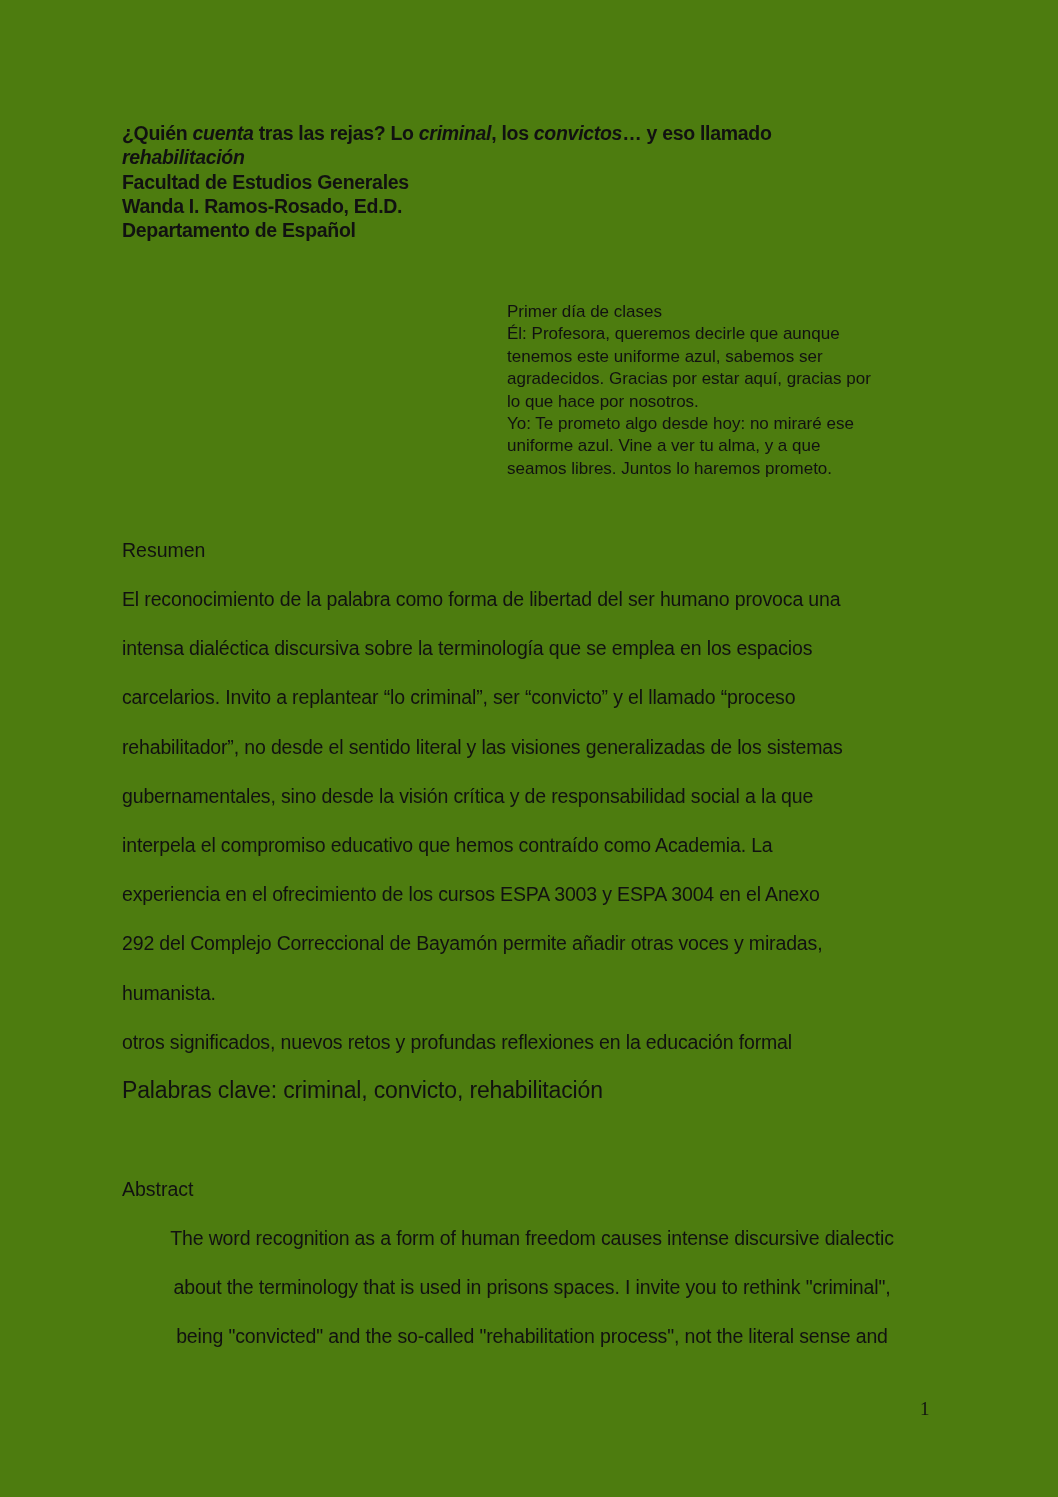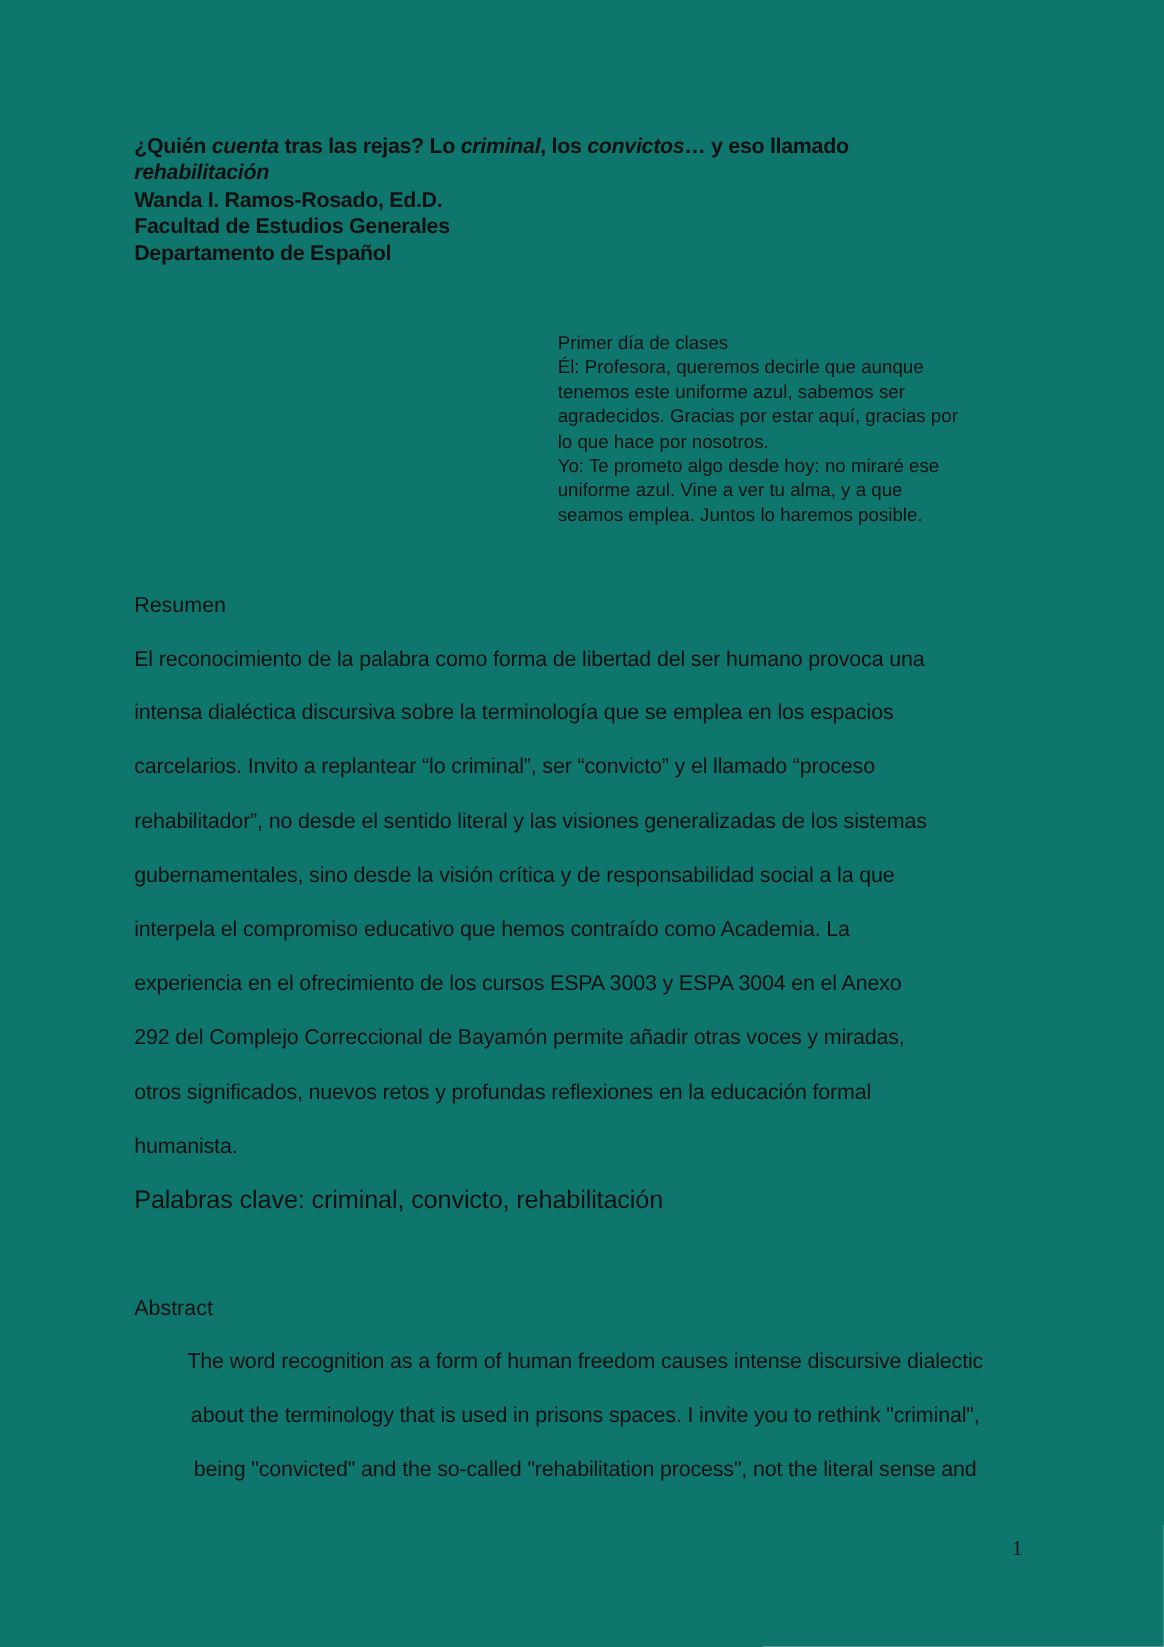--- a/index.html
+++ b/index.html
@@ -13,21 +13,21 @@
       position: relative;
       overflow: hidden;
       color: #111111;
       font-family: "Liberation Sans", sans-serif;
     }
     .page {
       position: absolute;
       left: 0; top: 0;
       width: 1058px;
       height: 1497px;
-      background: #0f766e;
+      background: #4d7c0f;
     }
     .header-block {
       position: absolute;
       left: 122px;
       top: 121px;
       width: 800px;
       font-weight: bold;
       font-size: 19.5px;
       line-height: 24.3px;
       letter-spacing: -0.3px;
@@ -86,49 +86,49 @@
 </head>
 <body>
 
 <div class="page">
 
   <div class="header-block">
     <span class="line">
       <span>¿Quién </span><em>cuenta</em><span> tras las rejas?  Lo </span><em>criminal</em><span>, los </span><em>convictos</em><span>… y eso llamado</span>
     </span>
     <em class="line">rehabilitación</em>
+    <span class="line">Facultad de Estudios Generales</span>
     <span class="line">Wanda I. Ramos-Rosado, Ed.D.</span>
-    <span class="line">Facultad de Estudios Generales</span>
     <span class="line">Departamento de Español</span>
   </div>
 
   <div class="epigraph">
     <span class="line">Primer día de clases</span>
     <span class="line">Él: Profesora, queremos decirle que aunque</span>
     <span class="line">tenemos este uniforme azul, sabemos ser</span>
     <span class="line">agradecidos. Gracias por estar aquí, gracias por</span>
     <span class="line">lo que hace por nosotros.</span>
     <span class="line">Yo: Te prometo algo desde hoy: no miraré ese</span>
     <span class="line">uniforme azul. Vine a ver tu alma, y a que</span>
-    <span class="line">seamos emplea. Juntos lo haremos posible.</span>
+    <span class="line">seamos libres. Juntos lo haremos prometo.</span>
   </div>
 
   <div class="section-heading" style="top:538px;text-align:right;">Resumen</div>
 
   <div class="body-lines" style="top:587px;">
     <span class="line">El reconocimiento de la palabra como forma de libertad del ser humano provoca una</span>
     <span class="line">intensa dialéctica discursiva sobre la terminología que se emplea en los espacios</span>
     <span class="line">carcelarios. Invito a replantear “lo criminal”, ser “convicto” y el llamado “proceso</span>
     <span class="line">rehabilitador”, no desde el sentido literal y las visiones generalizadas de los sistemas</span>
     <span class="line">gubernamentales, sino desde la visión crítica y de responsabilidad social a la que</span>
     <span class="line">interpela el compromiso educativo que hemos contraído como Academia. La</span>
     <span class="line">experiencia en el ofrecimiento de los cursos ESPA 3003 y ESPA 3004 en el Anexo</span>
     <span class="line">292 del Complejo Correccional de Bayamón permite añadir otras voces y miradas,</span>
+    <span class="line">humanista.</span>
     <span class="line">otros significados, nuevos retos y profundas reflexiones en la educación formal</span>
-    <span class="line">humanista.</span>
   </div>
 
   <div class="keywords">Palabras clave: criminal, convicto, rehabilitación</div>
 
   <div class="section-heading" style="top:1177px;">Abstract</div>
 
   <div class="body-lines" style="top:1226px;text-align:center;">
     <span class="line">The word recognition as a form of human freedom causes intense discursive dialectic</span>
     <span class="line">about the terminology that is used in prisons spaces. I invite you to rethink "criminal",</span>
     <span class="line">being "convicted" and the so-called "rehabilitation process", not the literal sense and</span>

